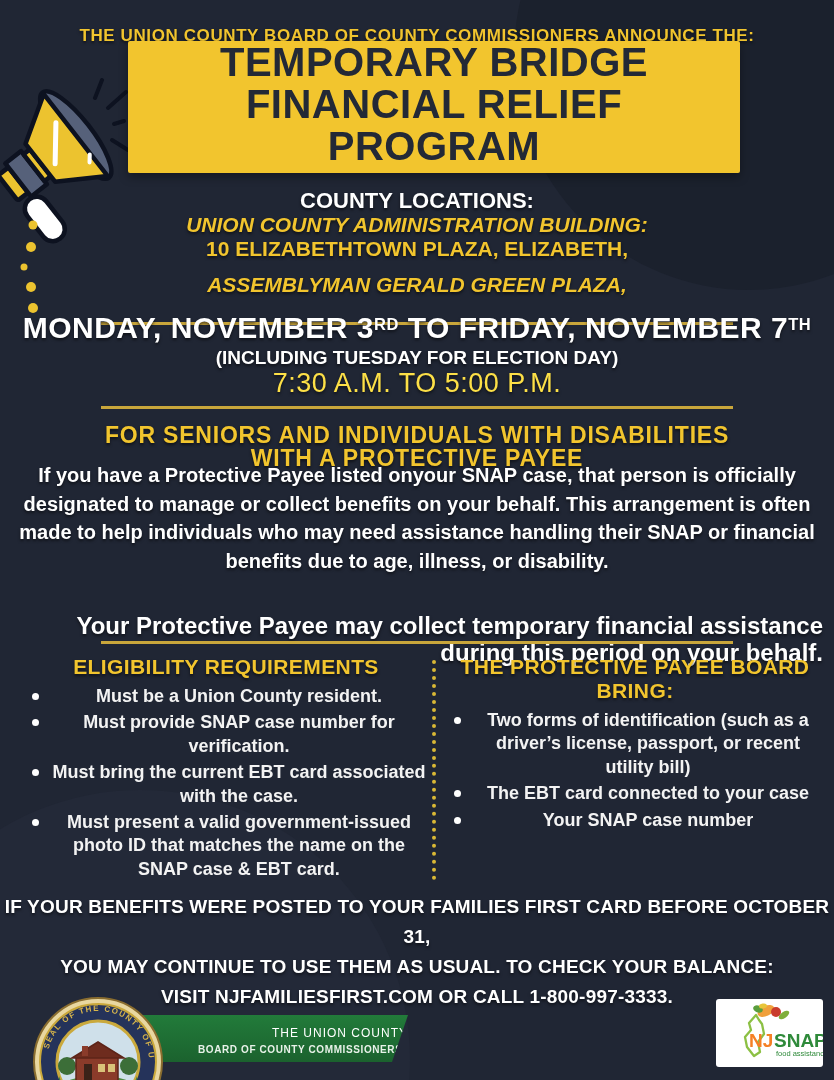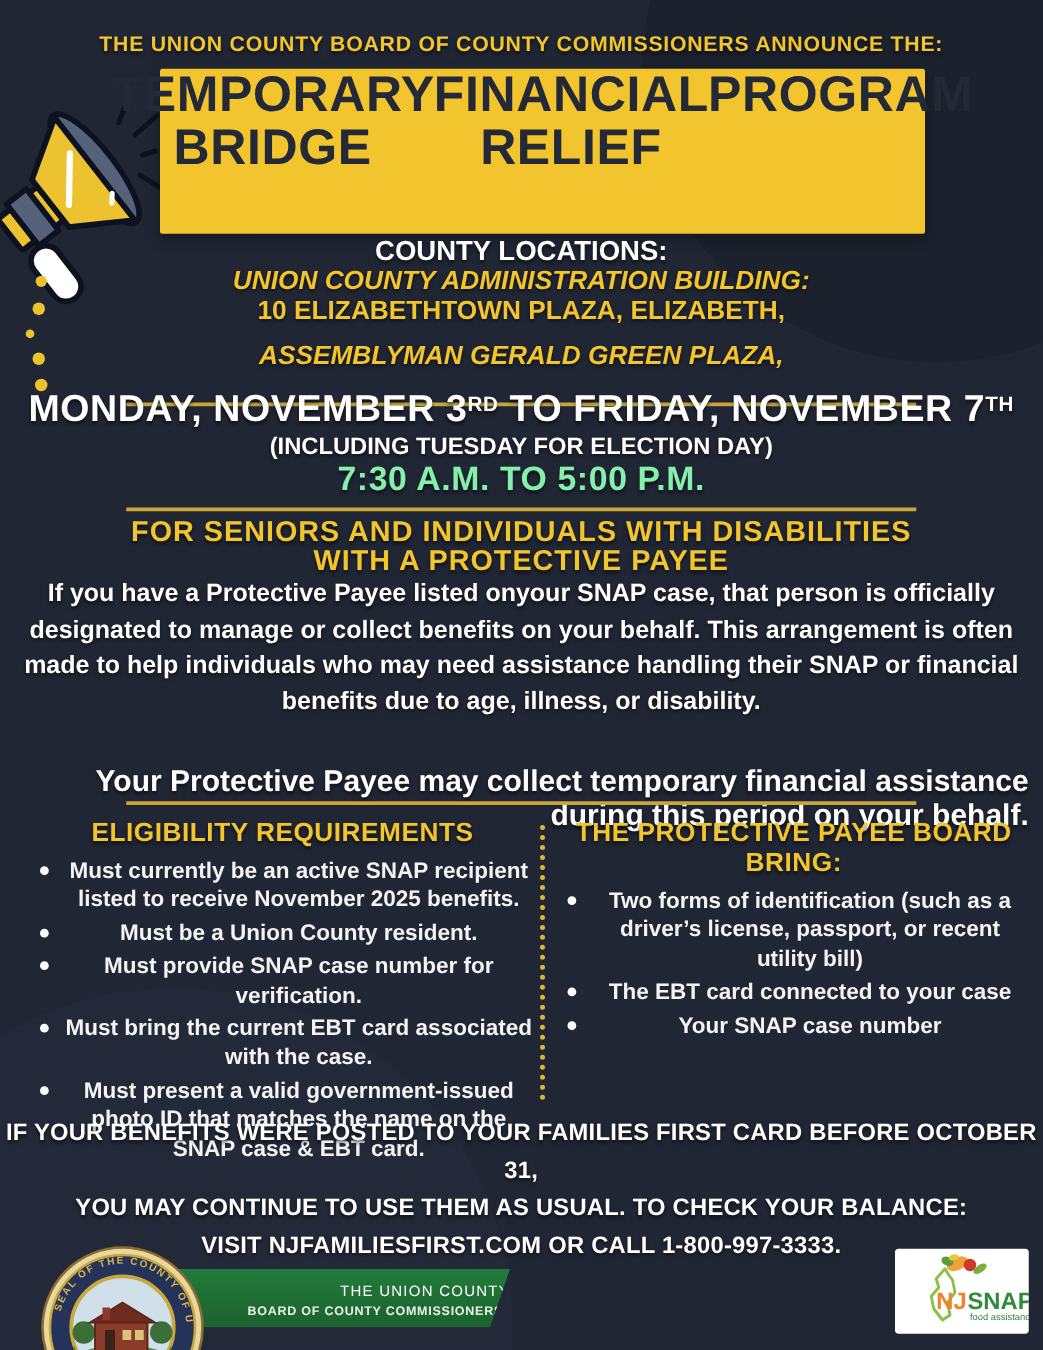--- a/index.html
+++ b/index.html
@@ -11,40 +11,40 @@
   }
   .abs{position:absolute;}
   .ctr{left:0;width:834px;text-align:center;}
   .sh{text-shadow:0 2px 3px rgba(0,0,0,.55);}
   
   .decor-circle-tr{position:absolute;right:-150px;top:-180px;width:470px;height:470px;border-radius:50%;background:#1b212d;}
   .decor-circle-bl{position:absolute;left:-130px;bottom:-250px;width:540px;height:540px;border-radius:50%;background:#252c3b;opacity:.5;}
   
   .announce{top:26px;font-size:17px;font-weight:800;color:#f2c52e;letter-spacing:.6px;}
   
-  .title-box{top:55px;left:128px;width:612px;height:132px;background:#f2c52e;border-radius:2px;
-    box-shadow:0 4px 10px rgba(0,0,0,.35);display:flex;justify-content:center;text-align:center;}
+  .title-box{top:41px;left:128px;width:612px;height:132px;background:#f2c52e;border-radius:2px;
+    box-shadow:0 4px 10px rgba(0,0,0,.35);display:flex;flex-direction:column;text-align:center;}
   .title-line{font-size:40px;line-height:1.05;font-weight:800;color:#232936;letter-spacing:.5px;}
   
   .locations{top:188px;border-radius:27px;}
   .loc-head{font-size:22px;line-height:25px;font-weight:800;color:#ffffff;}
   .loc-name{font-size:21px;line-height:24px;font-weight:800;font-style:italic;color:#f2c52e;}
   .loc-addr{font-size:21px;line-height:24px;font-weight:800;color:#f2c52e;}
   .loc-gap{height:12px;}
   
   .rule{left:50%;transform:translateX(-50%);width:632px;border-top:3px solid #c9a63b;}
   .rule1{top:322px;} .rule2{top:406px;} .rule3{top:641px;}
   
   .schedule{top:314px;}
   .date-line{font-size:30px;line-height:28px;font-weight:800;color:#ffffff;letter-spacing:.5px;}
   .date-line sup{font-size:55%;position:relative;top:-.5em;vertical-align:baseline;}
   .date-note{font-size:19px;line-height:18px;margin-top:3px;font-weight:800;color:#ffffff;}
-  .hours{font-size:27px;line-height:24px;margin-top:4px;font-weight:700;color:#86efac;letter-spacing:.5px;}
-  
-  .audience{top:414px;text-align:center;}
+  .hours{font-size:27px;line-height:24px;margin-top:4px;font-weight:400;color:#fde047;letter-spacing:.5px;}
+  
+  .audience{top:424px;text-align:center;}
   .aud-line{font-size:23px;line-height:23px;font-weight:800;color:#f2c52e;letter-spacing:.8px;}
   
   .para{color:#ffffff;font-weight:700;text-align:center;}
   .para1{top:461px;left:11px;width:812px;font-size:20px;line-height:28.5px;}
   .para2{top:612px;left:11px;width:812px;font-size:24px;line-height:27px;text-align:right;}
   
   .col{position:absolute;text-align:center;}
   .col-left{top:655px;left:24px;width:404px;}
   .col-right{top:655px;left:446px;width:378px;}
   .col-head{font-size:21px;line-height:24px;font-weight:800;color:#f2c52e;letter-spacing:.4px;}
@@ -129,21 +129,20 @@
 </div>
 
 <div class="abs para para1 sh">If you have a Protective Payee listed onyour SNAP case, that person is officially designated to manage or collect benefits on your behalf. This arrangement is often made to help individuals who may need assistance handling their SNAP or financial benefits due to age, illness, or disability.</div>
 <div class="abs para para2 sh">Your Protective Payee may collect temporary financial assistance during this period on your behalf.</div>
 
 <div class="abs rule rule3"></div>
 
 <div class="col col-left">
   <div class="col-head sh">ELIGIBILITY REQUIREMENTS</div>
   <ul class="blist">
-    <li>Must currently be an active SNAP recipient listed to receive November 2025 benefits.</li>
     <li>Must be a Union County resident.</li>
     <li>Must provide SNAP case number for verification.</li>
     <li>Must bring the current EBT card associated with the case.</li>
     <li>Must present a valid government-issued photo ID that matches the name on the SNAP case &amp; EBT card.</li>
   </ul>
 </div>
 
 <div class="abs dotdiv"></div>
 
 <div class="col col-right">

